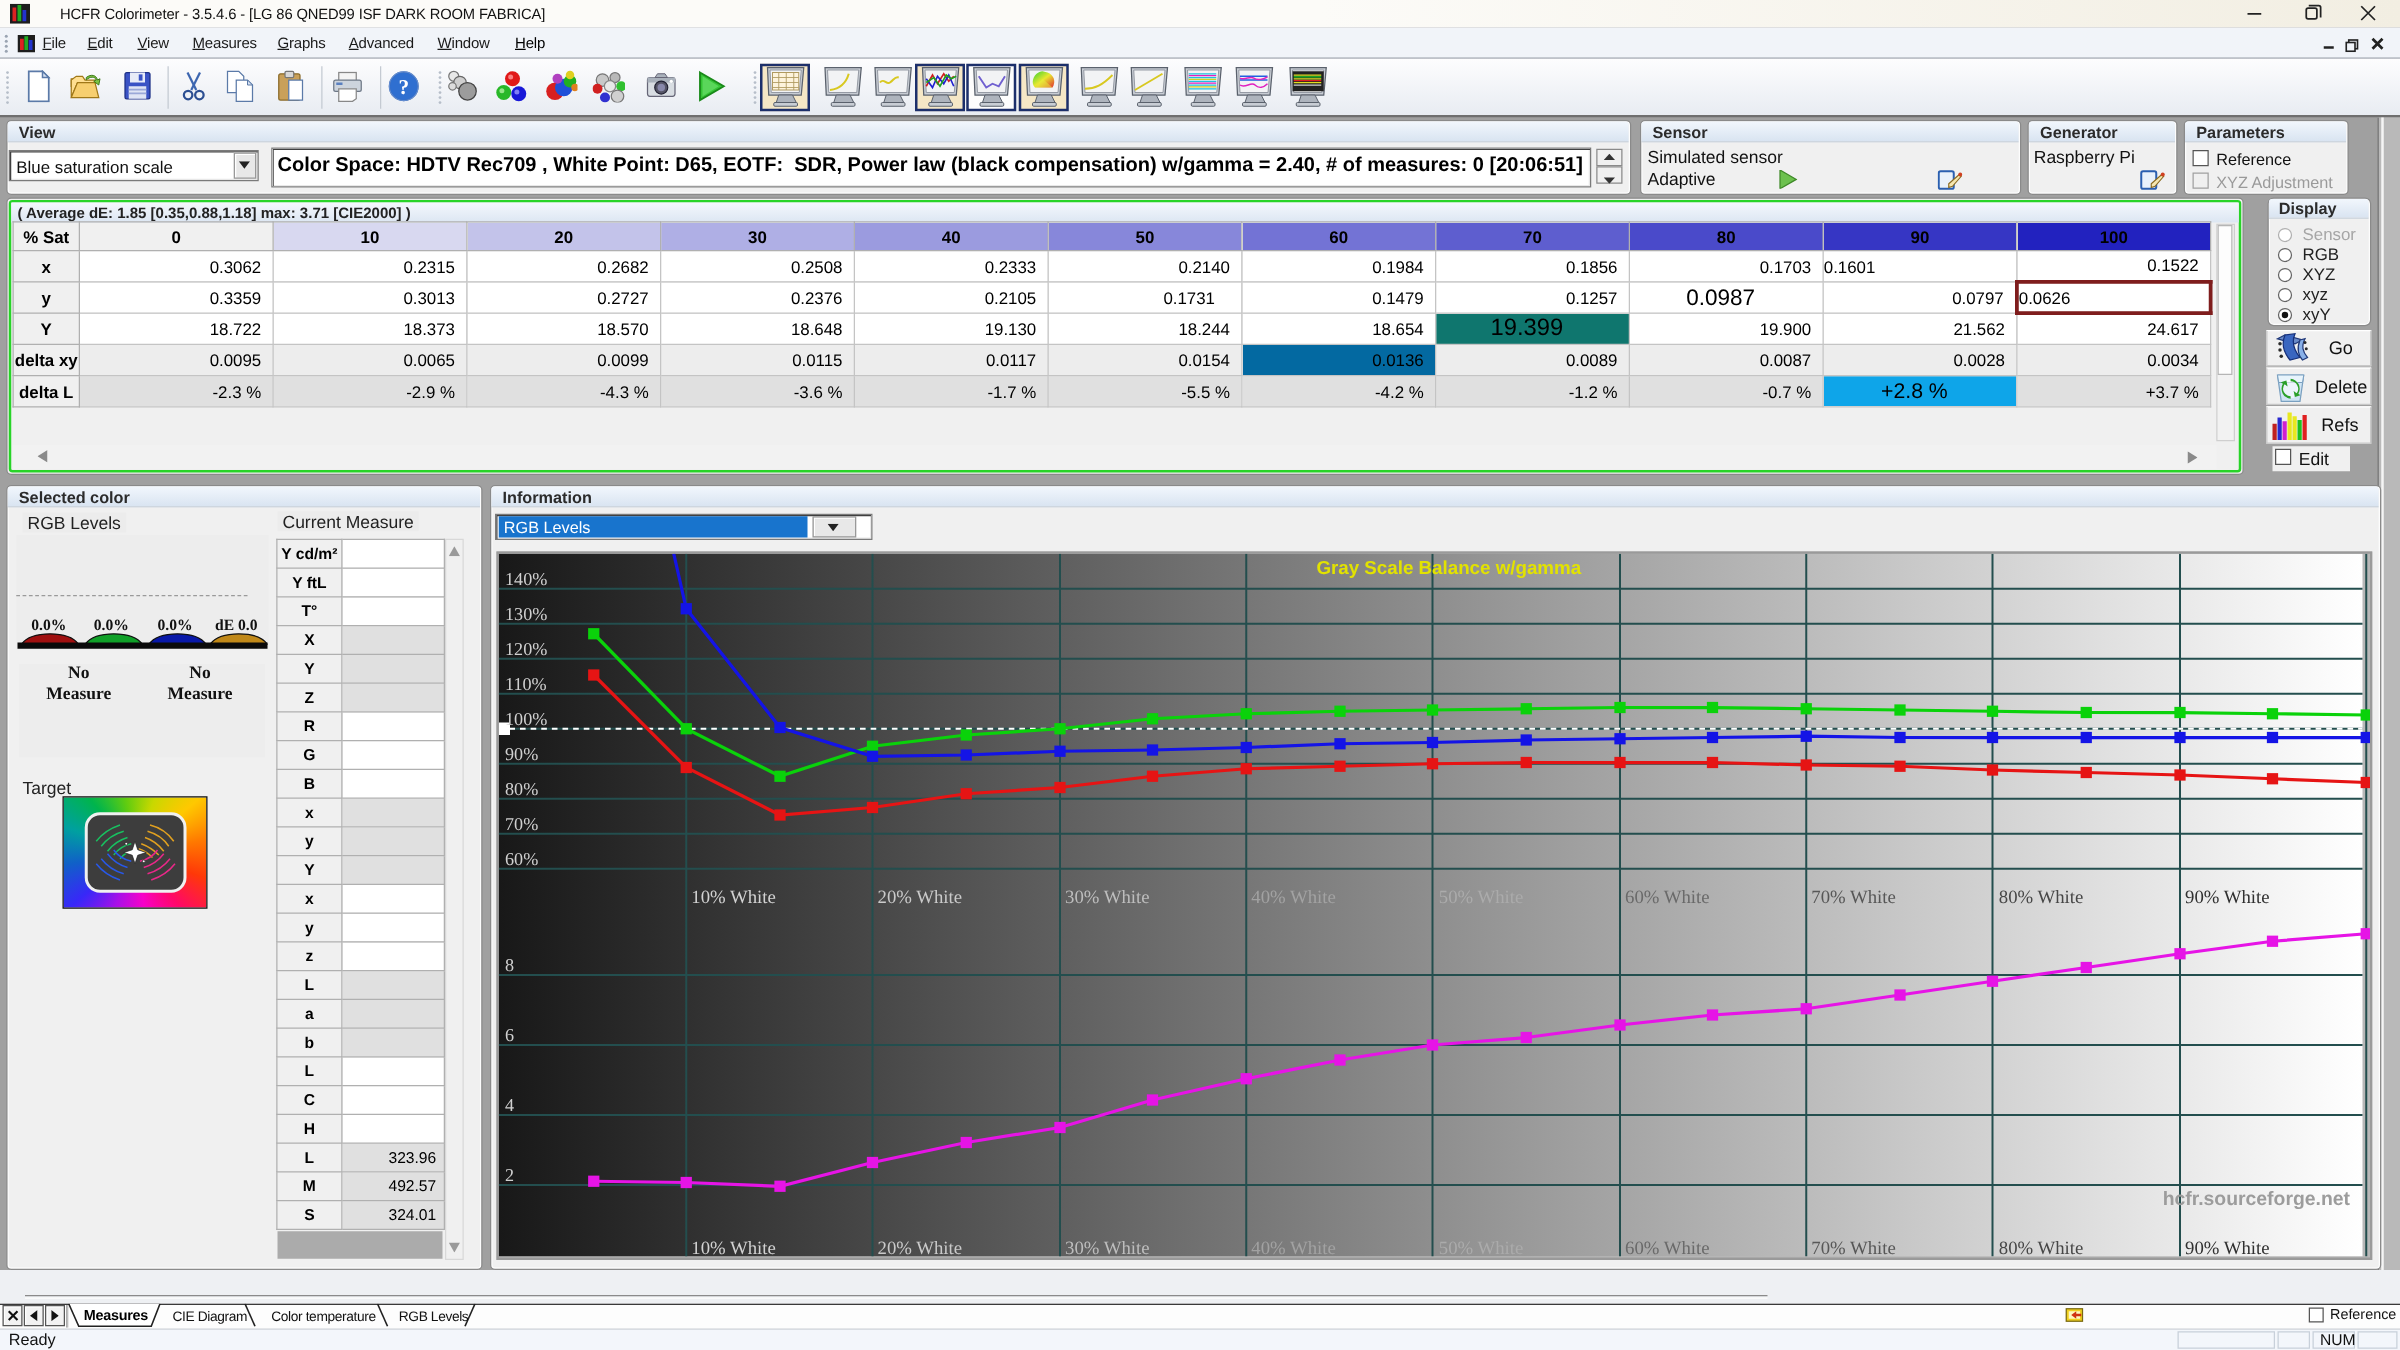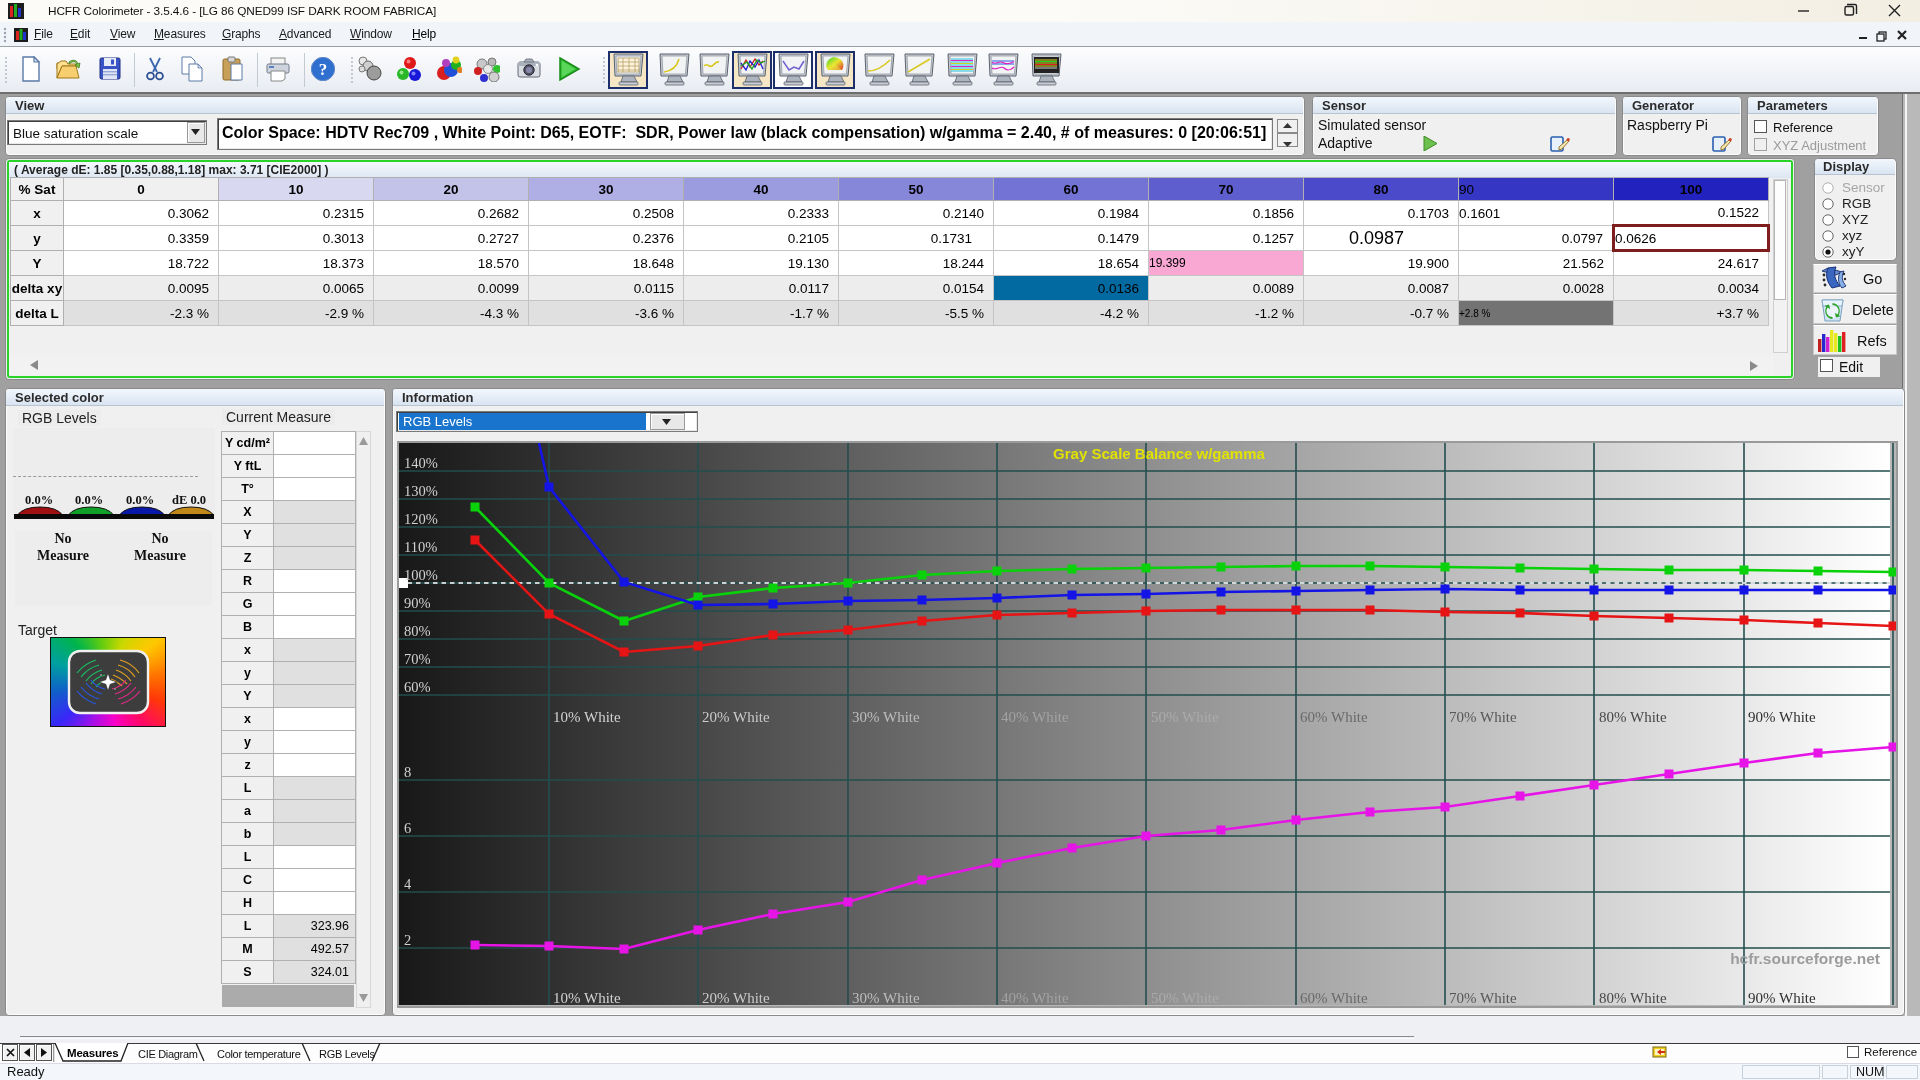--- a/index.html
+++ b/index.html
@@ -356,21 +356,21 @@
         <td style="background:#f0f0f0;border:1px solid #b0b0b0;text-align:center;font-weight:bold;font-size:13.5px">% Sat</td>
         <td style="background:#f0f0f0;border:1px solid #b0b0b0;text-align:center;font-weight:bold;font-size:13.5px">0</td>
         <td style="background:rgb(216,216,240);border:1px solid #b0b0b0;text-align:center;font-weight:bold;font-size:13.5px">10</td>
         <td style="background:rgb(195,195,234);border:1px solid #b0b0b0;text-align:center;font-weight:bold;font-size:13.5px">20</td>
         <td style="background:rgb(175,175,229);border:1px solid #b0b0b0;text-align:center;font-weight:bold;font-size:13.5px">30</td>
         <td style="background:rgb(155,155,223);border:1px solid #b0b0b0;text-align:center;font-weight:bold;font-size:13.5px">40</td>
         <td style="background:rgb(135,135,218);border:1px solid #b0b0b0;text-align:center;font-weight:bold;font-size:13.5px">50</td>
         <td style="background:rgb(115,115,213);border:1px solid #b0b0b0;text-align:center;font-weight:bold;font-size:13.5px">60</td>
         <td style="background:rgb(94,94,207);border:1px solid #b0b0b0;text-align:center;font-weight:bold;font-size:13.5px">70</td>
         <td style="background:rgb(74,74,202);border:1px solid #b0b0b0;text-align:center;font-weight:bold;font-size:13.5px">80</td>
-        <td style="background:rgb(54,54,196);border:1px solid #b0b0b0;font-weight:normal;font-size:13.5px">90</td>
+        <td style="background:rgb(54,54,196);border:1px solid #b0b0b0;text-align:center;font-weight:bold;font-size:13.5px">90</td>
         <td style="background:rgb(34,34,191);border:1px solid #b0b0b0;text-align:center;font-weight:bold;font-size:13.5px">100</td>
       </tr>
       <tr style="height:25px">
         <td style="background:#f0f0f0;border:1px solid #b0b0b0;text-align:center;font-weight:bold;font-size:13.5px">x</td>
         <td style="background:#fff;border:1px solid #c4c4c4;text-align:right;padding-right:9px;font-size:13.5px">0.3062</td>
         <td style="background:#fff;border:1px solid #c4c4c4;text-align:right;padding-right:9px;font-size:13.5px">0.2315</td>
         <td style="background:#fff;border:1px solid #c4c4c4;text-align:right;padding-right:9px;font-size:13.5px">0.2682</td>
         <td style="background:#fff;border:1px solid #c4c4c4;text-align:right;padding-right:9px;font-size:13.5px">0.2508</td>
         <td style="background:#fff;border:1px solid #c4c4c4;text-align:right;padding-right:9px;font-size:13.5px">0.2333</td>
         <td style="background:#fff;border:1px solid #c4c4c4;text-align:right;padding-right:9px;font-size:13.5px">0.2140</td>
@@ -396,21 +396,21 @@
       </tr>
       <tr style="height:25px">
         <td style="background:#f0f0f0;border:1px solid #b0b0b0;text-align:center;font-weight:bold;font-size:13.5px">Y</td>
         <td style="background:#fff;border:1px solid #c4c4c4;text-align:right;padding-right:9px;font-size:13.5px">18.722</td>
         <td style="background:#fff;border:1px solid #c4c4c4;text-align:right;padding-right:9px;font-size:13.5px">18.373</td>
         <td style="background:#fff;border:1px solid #c4c4c4;text-align:right;padding-right:9px;font-size:13.5px">18.570</td>
         <td style="background:#fff;border:1px solid #c4c4c4;text-align:right;padding-right:9px;font-size:13.5px">18.648</td>
         <td style="background:#fff;border:1px solid #c4c4c4;text-align:right;padding-right:9px;font-size:13.5px">19.130</td>
         <td style="background:#fff;border:1px solid #c4c4c4;text-align:right;padding-right:9px;font-size:13.5px">18.244</td>
         <td style="background:#fff;border:1px solid #c4c4c4;text-align:right;padding-right:9px;font-size:13.5px">18.654</td>
-        <td style="background:#f9a8d4;border:1px solid #c4c4c4;text-align:left;padding-right:9px;font-size:12px">19.399</td>
+        <td style="background:#0f766e;border:1px solid #c4c4c4;text-align:center;padding-right:9px;font-size:19px">19.399</td>
         <td style="background:#fff;border:1px solid #c4c4c4;text-align:right;padding-right:9px;font-size:13.5px">19.900</td>
         <td style="background:#fff;border:1px solid #c4c4c4;text-align:right;padding-right:9px;font-size:13.5px">21.562</td>
         <td style="background:#fff;border:1px solid #c4c4c4;text-align:right;padding-right:9px;font-size:13.5px">24.617</td>
       </tr>
       <tr style="height:25px">
         <td style="background:#f0f0f0;border:1px solid #b0b0b0;text-align:center;font-weight:bold;font-size:13.5px">delta xy</td>
         <td style="background:#ededed;border:1px solid #c4c4c4;text-align:right;padding-right:9px;font-size:13.5px">0.0095</td>
         <td style="background:#ededed;border:1px solid #c4c4c4;text-align:right;padding-right:9px;font-size:13.5px">0.0065</td>
         <td style="background:#ededed;border:1px solid #c4c4c4;text-align:right;padding-right:9px;font-size:13.5px">0.0099</td>
         <td style="background:#ededed;border:1px solid #c4c4c4;text-align:right;padding-right:9px;font-size:13.5px">0.0115</td>
@@ -426,21 +426,21 @@
         <td style="background:#f0f0f0;border:1px solid #b0b0b0;text-align:center;font-weight:bold;font-size:13.5px">delta L</td>
         <td style="background:#e0e0e0;border:1px solid #c4c4c4;text-align:right;padding-right:9px;font-size:13.5px">-2.3 %</td>
         <td style="background:#e0e0e0;border:1px solid #c4c4c4;text-align:right;padding-right:9px;font-size:13.5px">-2.9 %</td>
         <td style="background:#e0e0e0;border:1px solid #c4c4c4;text-align:right;padding-right:9px;font-size:13.5px">-4.3 %</td>
         <td style="background:#e0e0e0;border:1px solid #c4c4c4;text-align:right;padding-right:9px;font-size:13.5px">-3.6 %</td>
         <td style="background:#e0e0e0;border:1px solid #c4c4c4;text-align:right;padding-right:9px;font-size:13.5px">-1.7 %</td>
         <td style="background:#e0e0e0;border:1px solid #c4c4c4;text-align:right;padding-right:9px;font-size:13.5px">-5.5 %</td>
         <td style="background:#e0e0e0;border:1px solid #c4c4c4;text-align:right;padding-right:9px;font-size:13.5px">-4.2 %</td>
         <td style="background:#e0e0e0;border:1px solid #c4c4c4;text-align:right;padding-right:9px;font-size:13.5px">-1.2 %</td>
         <td style="background:#e0e0e0;border:1px solid #c4c4c4;text-align:right;padding-right:9px;font-size:13.5px">-0.7 %</td>
-        <td style="background:#737373;border:1px solid #c4c4c4;text-align:left;padding-right:9px;font-size:10px">+2.8 %</td>
+        <td style="background:#0ea5e9;border:1px solid #c4c4c4;text-align:center;padding-right:9px;font-size:17px">+2.8 %</td>
         <td style="background:#e0e0e0;border:1px solid #c4c4c4;text-align:right;padding-right:9px;font-size:13.5px">+3.7 %</td>
       </tr>
     </tbody>
   </table>
 <div class="abs" style="left:1773px;top:179px;width:15px;height:174px;background:#f2f2f2;border:1px solid #cfcfcf"></div>
 <div class="abs" style="left:1774px;top:180px;width:12px;height:120px;background:#fdfdfd;border:1px solid #b5b5b5"></div>
 <div class="abs" style="left:10px;top:356px;width:1763px;height:19px;background:#f2f2f2"></div>
 <svg class="abs" style="left:30px;top:360px" width="8" height="10">
     <path d="M8 0v10L0 5z" fill="#8a8a8a"></path>
   </svg>

